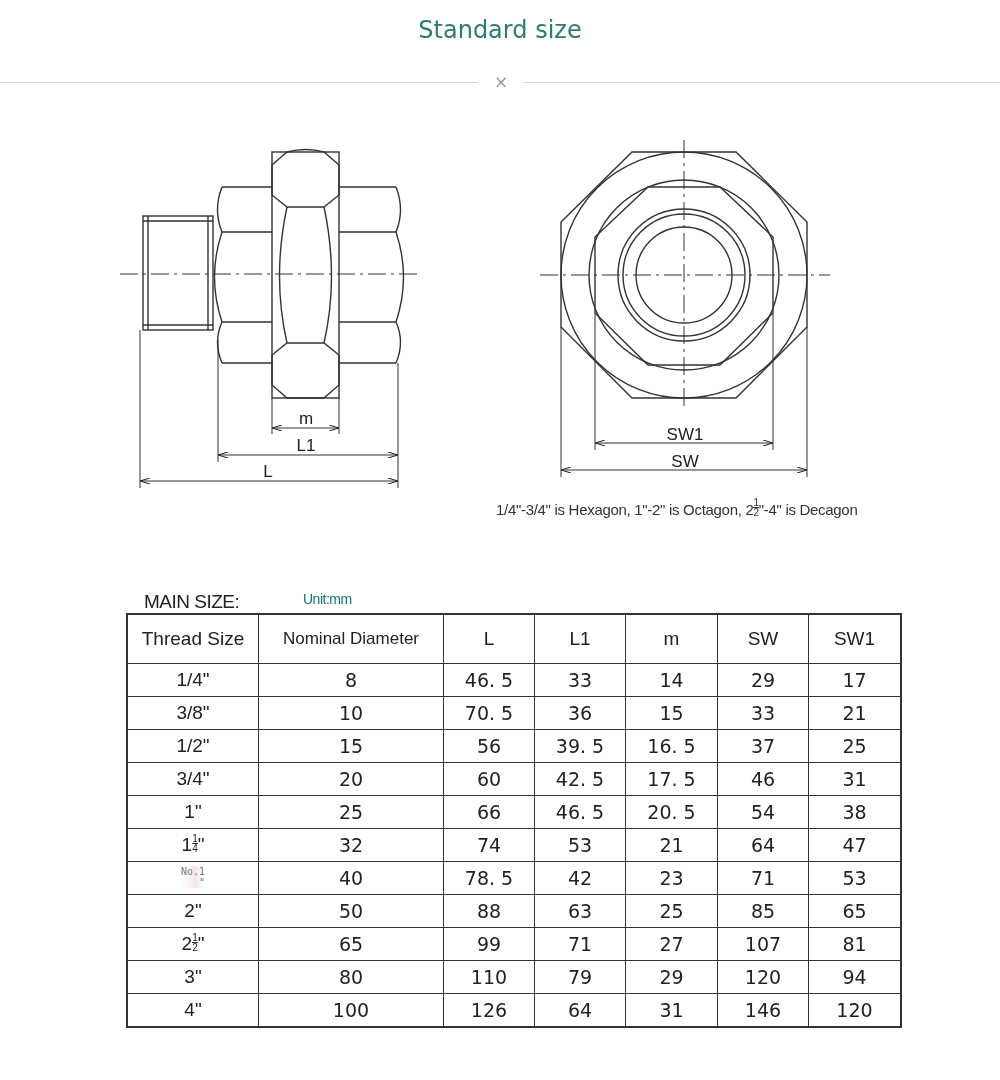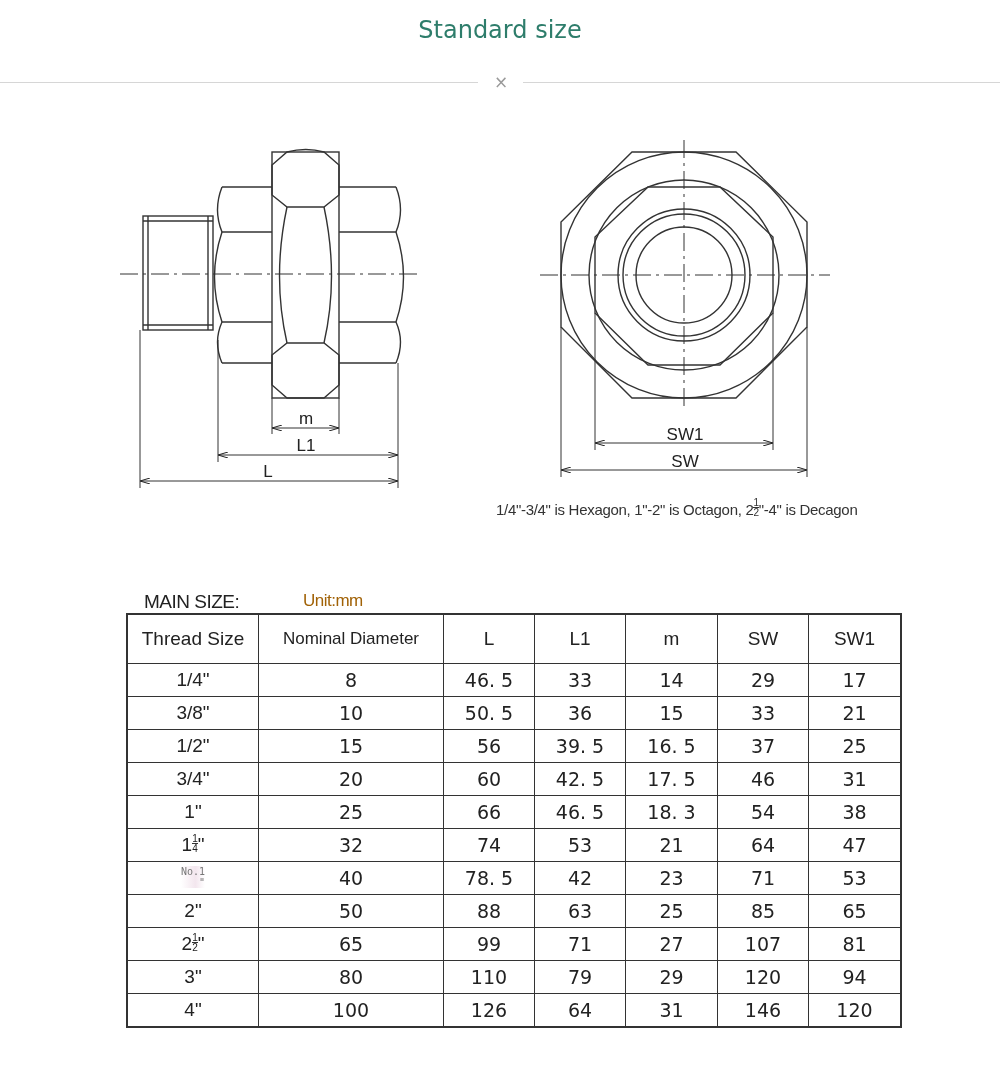--- a/index.html
+++ b/index.html
@@ -11,21 +11,21 @@
     .divider.left { left:0; width:478px; }
     .divider.right { left:523px; width:477px; }
     .divider-x { position:absolute; top:72px; left:492px; width:18px; height:20px;
                  color:#9a9a9a; font-size:17px; line-height:20px; text-align:center;
                  font-family:"DejaVu Sans", sans-serif; }
     svg.drawing { position:absolute; left:0; top:0; }
     .drawing text { font-family:"Liberation Sans", sans-serif; fill:#222; }
     .note { position:absolute; top:498px; left:496px; font-size:15px; color:#333;
             letter-spacing:-0.3px; }
     .main-size { position:absolute; top:591px; left:124px; font-size:19px; color:#222; letter-spacing:-0.5px;margin-left:20px; }
-    .unit { position:absolute; top:591px; left:303px; font-size:17px; color:#a16207; letter-spacing:-0.5px;text-align:right; }
+    .unit { position:absolute; top:591px; left:303px; font-size:14px; color:#0f766e; letter-spacing:-0.5px;text-align:right; }
     table.sizes { position:absolute; top:613px; left:126px; border-collapse:collapse;
                   border:2px solid #333; }
     table.sizes th, table.sizes td { border:1.5px solid #333; text-align:center;
                   padding:0; color:#222; }
     table.sizes th { height:48px; font-weight:normal; font-size:19px; }
     table.sizes th.nd { font-size:17px; }
     table.sizes td { height:32px; font-size:19px; font-family:"DejaVu Sans", sans-serif; }
     table.sizes td.ts { font-family:"Liberation Sans", sans-serif; }
     .col-ts { width:130px; } .col-nd { width:184px; } .col-l { width:90px; }
     .col-l1 { width:90px; } .col-m { width:91px; } .col-sw { width:90px; } .col-sw1 { width:91px; }
@@ -146,21 +146,21 @@
         <td>8</td>
         <td>46. 5</td>
         <td>33</td>
         <td>14</td>
         <td>29</td>
         <td>17</td>
       </tr>
       <tr>
         <td class="ts">3/8"</td>
         <td>10</td>
-        <td>50. 5</td>
+        <td>70. 5</td>
         <td>36</td>
         <td>15</td>
         <td>33</td>
         <td>21</td>
       </tr>
       <tr>
         <td class="ts">1/2"</td>
         <td>15</td>
         <td>56</td>
         <td>39. 5</td>
@@ -175,21 +175,21 @@
         <td>42. 5</td>
         <td>17. 5</td>
         <td>46</td>
         <td>31</td>
       </tr>
       <tr>
         <td class="ts">1"</td>
         <td>25</td>
         <td>66</td>
         <td>46. 5</td>
-        <td>18. 3</td>
+        <td>20. 5</td>
         <td>54</td>
         <td>38</td>
       </tr>
       <tr>
         <td class="ts"><span class="mixed"><span>1</span><span class="f"><span class="num">1</span><span>4</span></span><span>"</span></span></td>
         <td>32</td>
         <td>74</td>
         <td>53</td>
         <td>21</td>
         <td>64</td>

